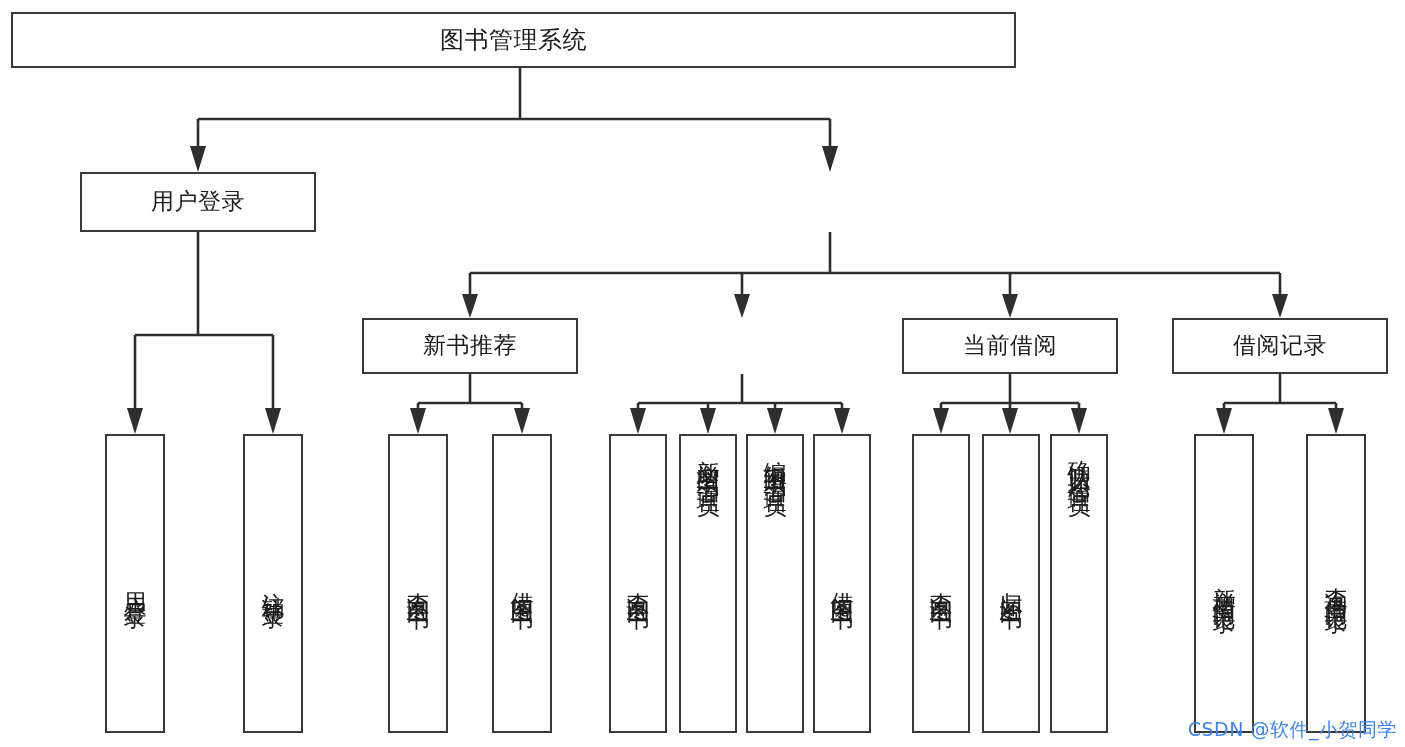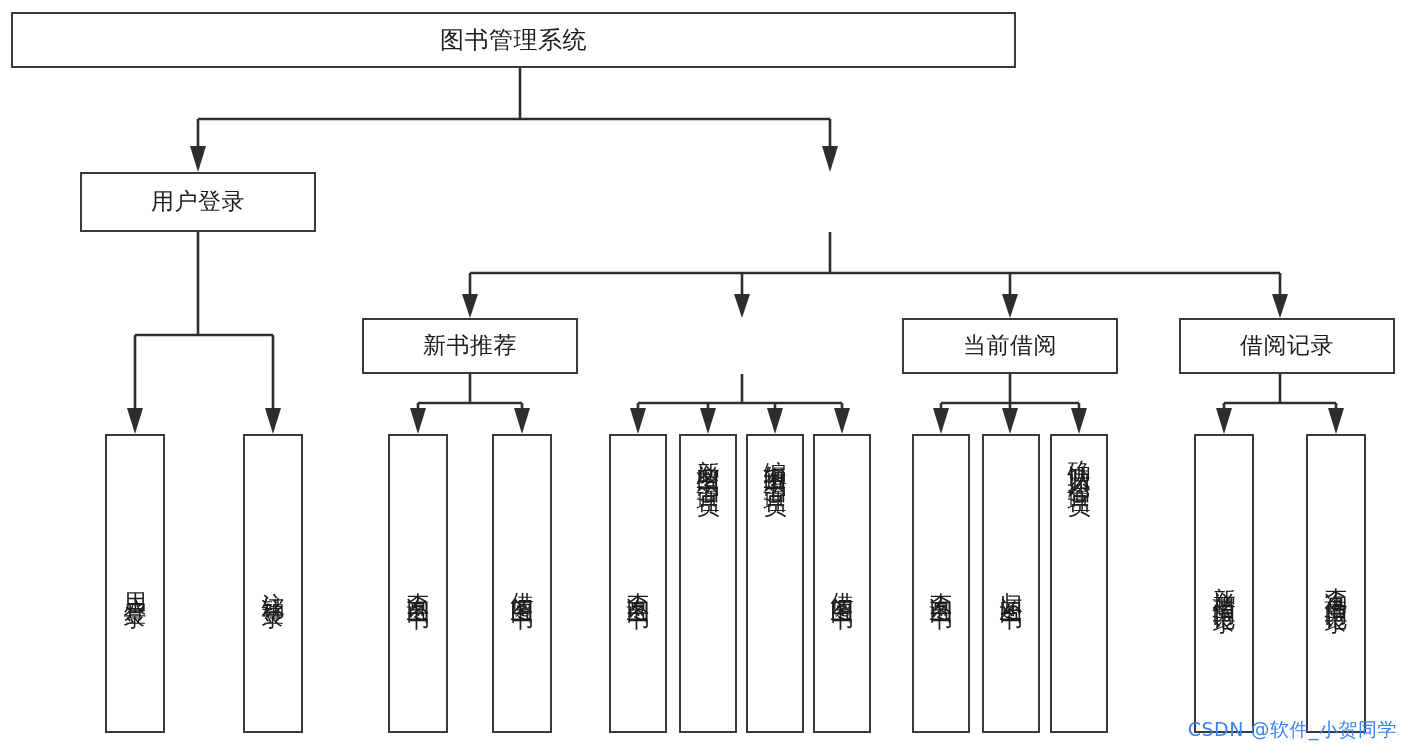--- a/index.html
+++ b/index.html
@@ -172,21 +172,21 @@
 
   <div class="node horiz" style="left:362px; top:318px; width:216px; height:56px;">
     <span class="node-label">新书推荐</span>
   </div>
 
 
   <div class="node horiz" style="left:902px; top:318px; width:216px; height:56px;">
     <span class="node-label">当前借阅</span>
   </div>
 
-  <div class="node horiz" style="left:1172px; top:318px; width:216px; height:56px;margin-left:7px;">
+  <div class="node horiz" style="left:1172px; top:318px; width:216px; height:56px;">
     <span class="node-label">借阅记录</span>
   </div>
 
   <div class="node vert center-text" style="left:105px; top:434px; width:60px; height:299px;">
     <span class="node-label">用户登录</span>
   </div>
 
   <div class="node vert center-text" style="left:243px; top:434px; width:60px; height:299px;">
     <span class="node-label">注销登录</span>
   </div>

